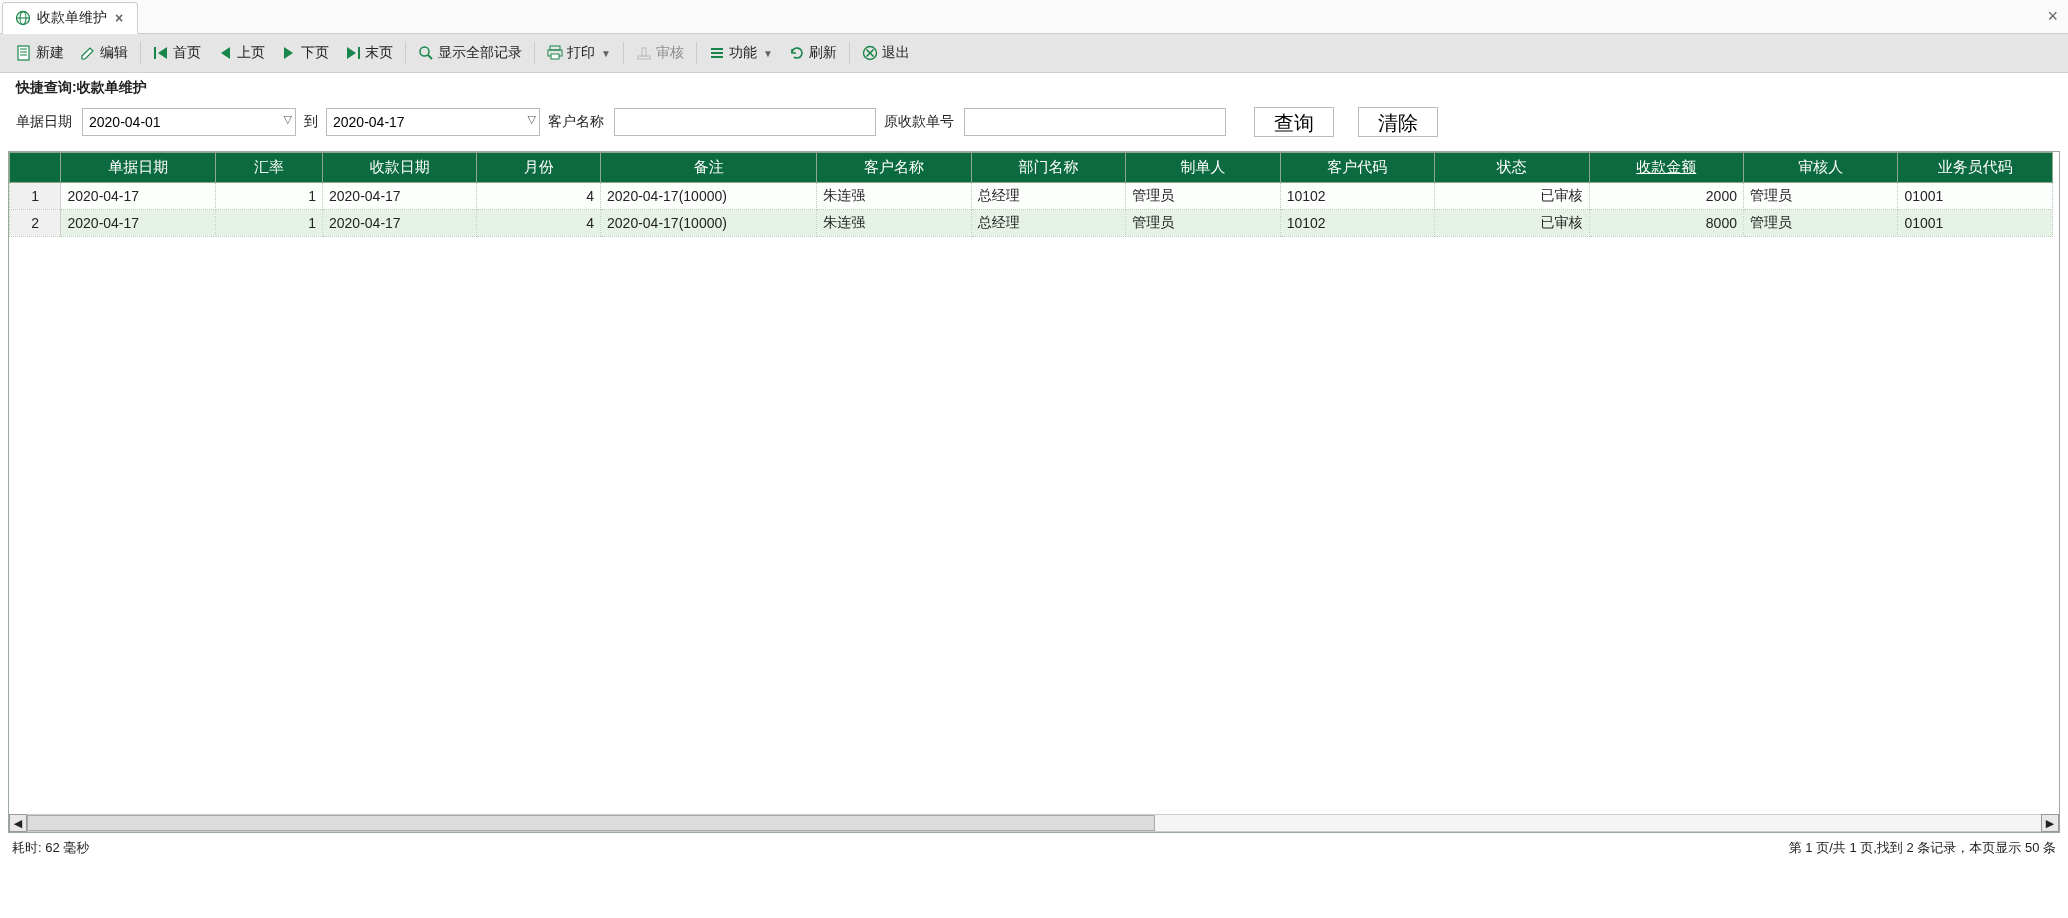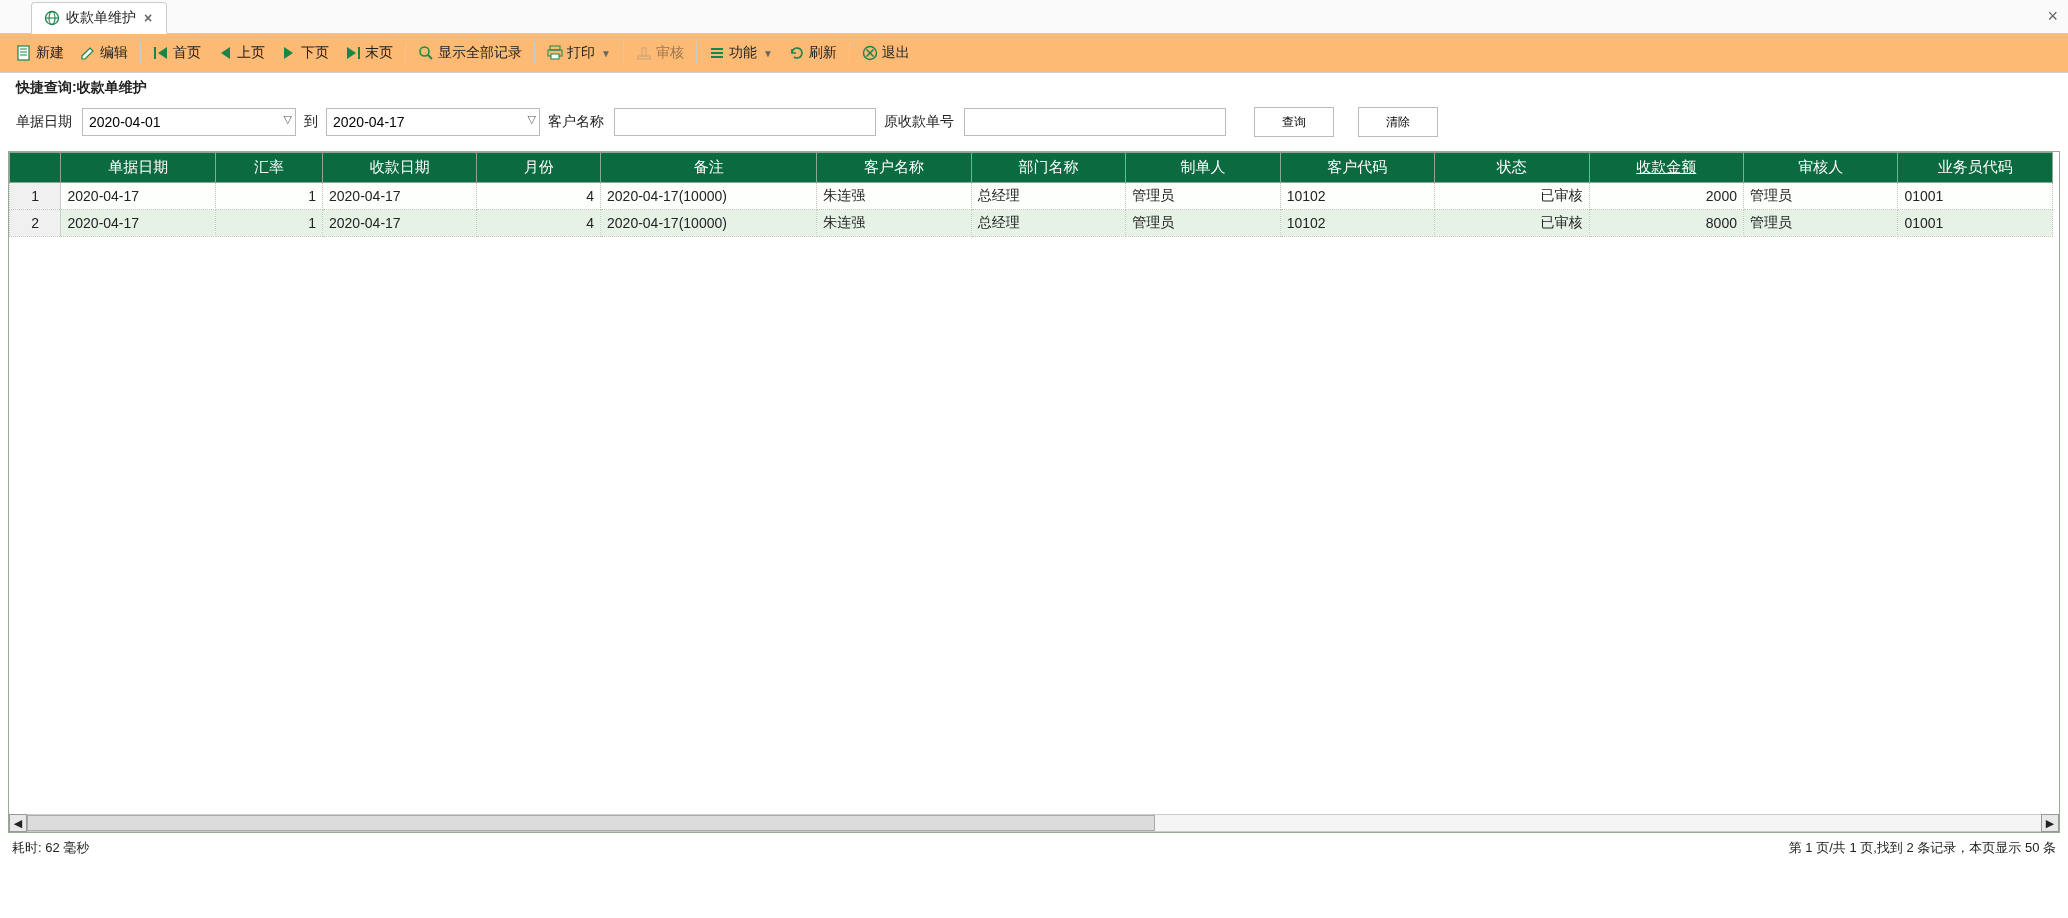--- a/index.html
+++ b/index.html
@@ -1,38 +1,38 @@
 <!DOCTYPE html>
 <html><head>
   <meta charset="utf-8">
   <style>
     * { box-sizing: border-box; margin: 0; padding: 0; }
     body { font-family: "Microsoft YaHei", SimSun, Arial, sans-serif; font-size: 14px; color: #222; background: #fff; overflow: hidden; }
     
-    .tab-bar { display: flex; align-items: center; background: #fafafa; border-bottom: 1px solid #ccc; height: 34px; position: relative; padding-left: 29px; }
+    .tab-bar { display: flex; align-items: center; background: #fafafa; border-bottom: 1px solid #ccc; height: 34px; position: relative; }
     .tab { display: flex; align-items: center; gap: 6px; padding: 6px 12px; background: #fff; border: 1px solid #ccc; border-bottom: 1px solid #fff; border-top-left-radius: 4px; border-top-right-radius: 4px; margin-top: 3px; margin-left: 2px; }
     .tab-close { cursor: pointer; color: #666; font-weight: bold; padding: 0 2px; }
     .app-close { position: absolute; right: 10px; top: 6px; font-size: 18px; color: #666; cursor: pointer; }
     
-    .toolbar { display: flex; align-items: center; padding: 6px 8px; gap: 0; border-bottom: 1px solid #d0d0d0; background: #fdba74; flex-wrap: wrap; }
+    .toolbar { display: flex; align-items: center; padding: 6px 8px; gap: 0; border-bottom: 1px solid #d0d0d0; background: #e5e5e5; flex-wrap: wrap; }
     .tb-btn { display: flex; align-items: center; gap: 4px; padding: 4px 8px; cursor: pointer; white-space: nowrap; }
     .tb-sep { width: 1px; height: 22px; background: #ccc; margin: 0 4px; }
     .ico { width: 16px; height: 16px; display: inline-flex; align-items: center; justify-content: center; }
     .disabled { opacity: .45; cursor: default; }
     .dd-arrow { margin-left: 2px; font-size: 10px; color: #666; }
     
     .quick-query { padding: 6px 16px 2px; font-weight: bold; }
     
     .filter-bar { display: flex; align-items: center; padding: 8px 16px 14px; gap: 8px; flex-wrap: wrap; }
     .filter-label { margin-right: 2px; }
     .combo { position: relative; display: inline-flex; }
     .combo input { height: 28px; border: 1px solid #bbb; padding: 2px 22px 2px 6px; font-size: 14px; width: 214px; }
     .combo .arrow { position: absolute; right: 4px; top: 5px; font-size: 11px; color: #555; pointer-events: none; }
     .txt { height: 28px; border: 1px solid #bbb; padding: 2px 6px; font-size: 14px; width: 262px; }
-    .btn { height: 30px; min-width: 80px; padding: 2px 14px; background: #fff; border: 1px solid #bbb; cursor: pointer; font-size: 12px; }
+    .btn { height: 30px; min-width: 80px; padding: 2px 14px; background: #fff; border: 1px solid #bbb; cursor: pointer; font-size: 20px; }
     
     .grid-wrap { margin: 0 8px; border: 1px solid #9aaa9a; overflow: hidden; height: 682px; position: relative; }
     .grid { border-collapse: collapse; width: 2044px; table-layout: fixed; }
     .grid th { background: #0b6a3f; color: #fff; font-weight: normal; text-align: center; border: 1px solid #8fa78f; padding: 5px 4px; font-size: 15px; }
     .grid td { border: 1px dotted #b8c8b8; padding: 4px 6px; text-align: left; white-space: nowrap; overflow: hidden; }
     .grid tr.r0 td { background: #fcfffc; }
     .grid tr.r1 td { background: #e6f2e6; }
     .grid td.rownum { text-align: center; background: #f0f0f0 !important; border-right: 1px solid #ccc; }
     .grid td.num { text-align: right; }
     

